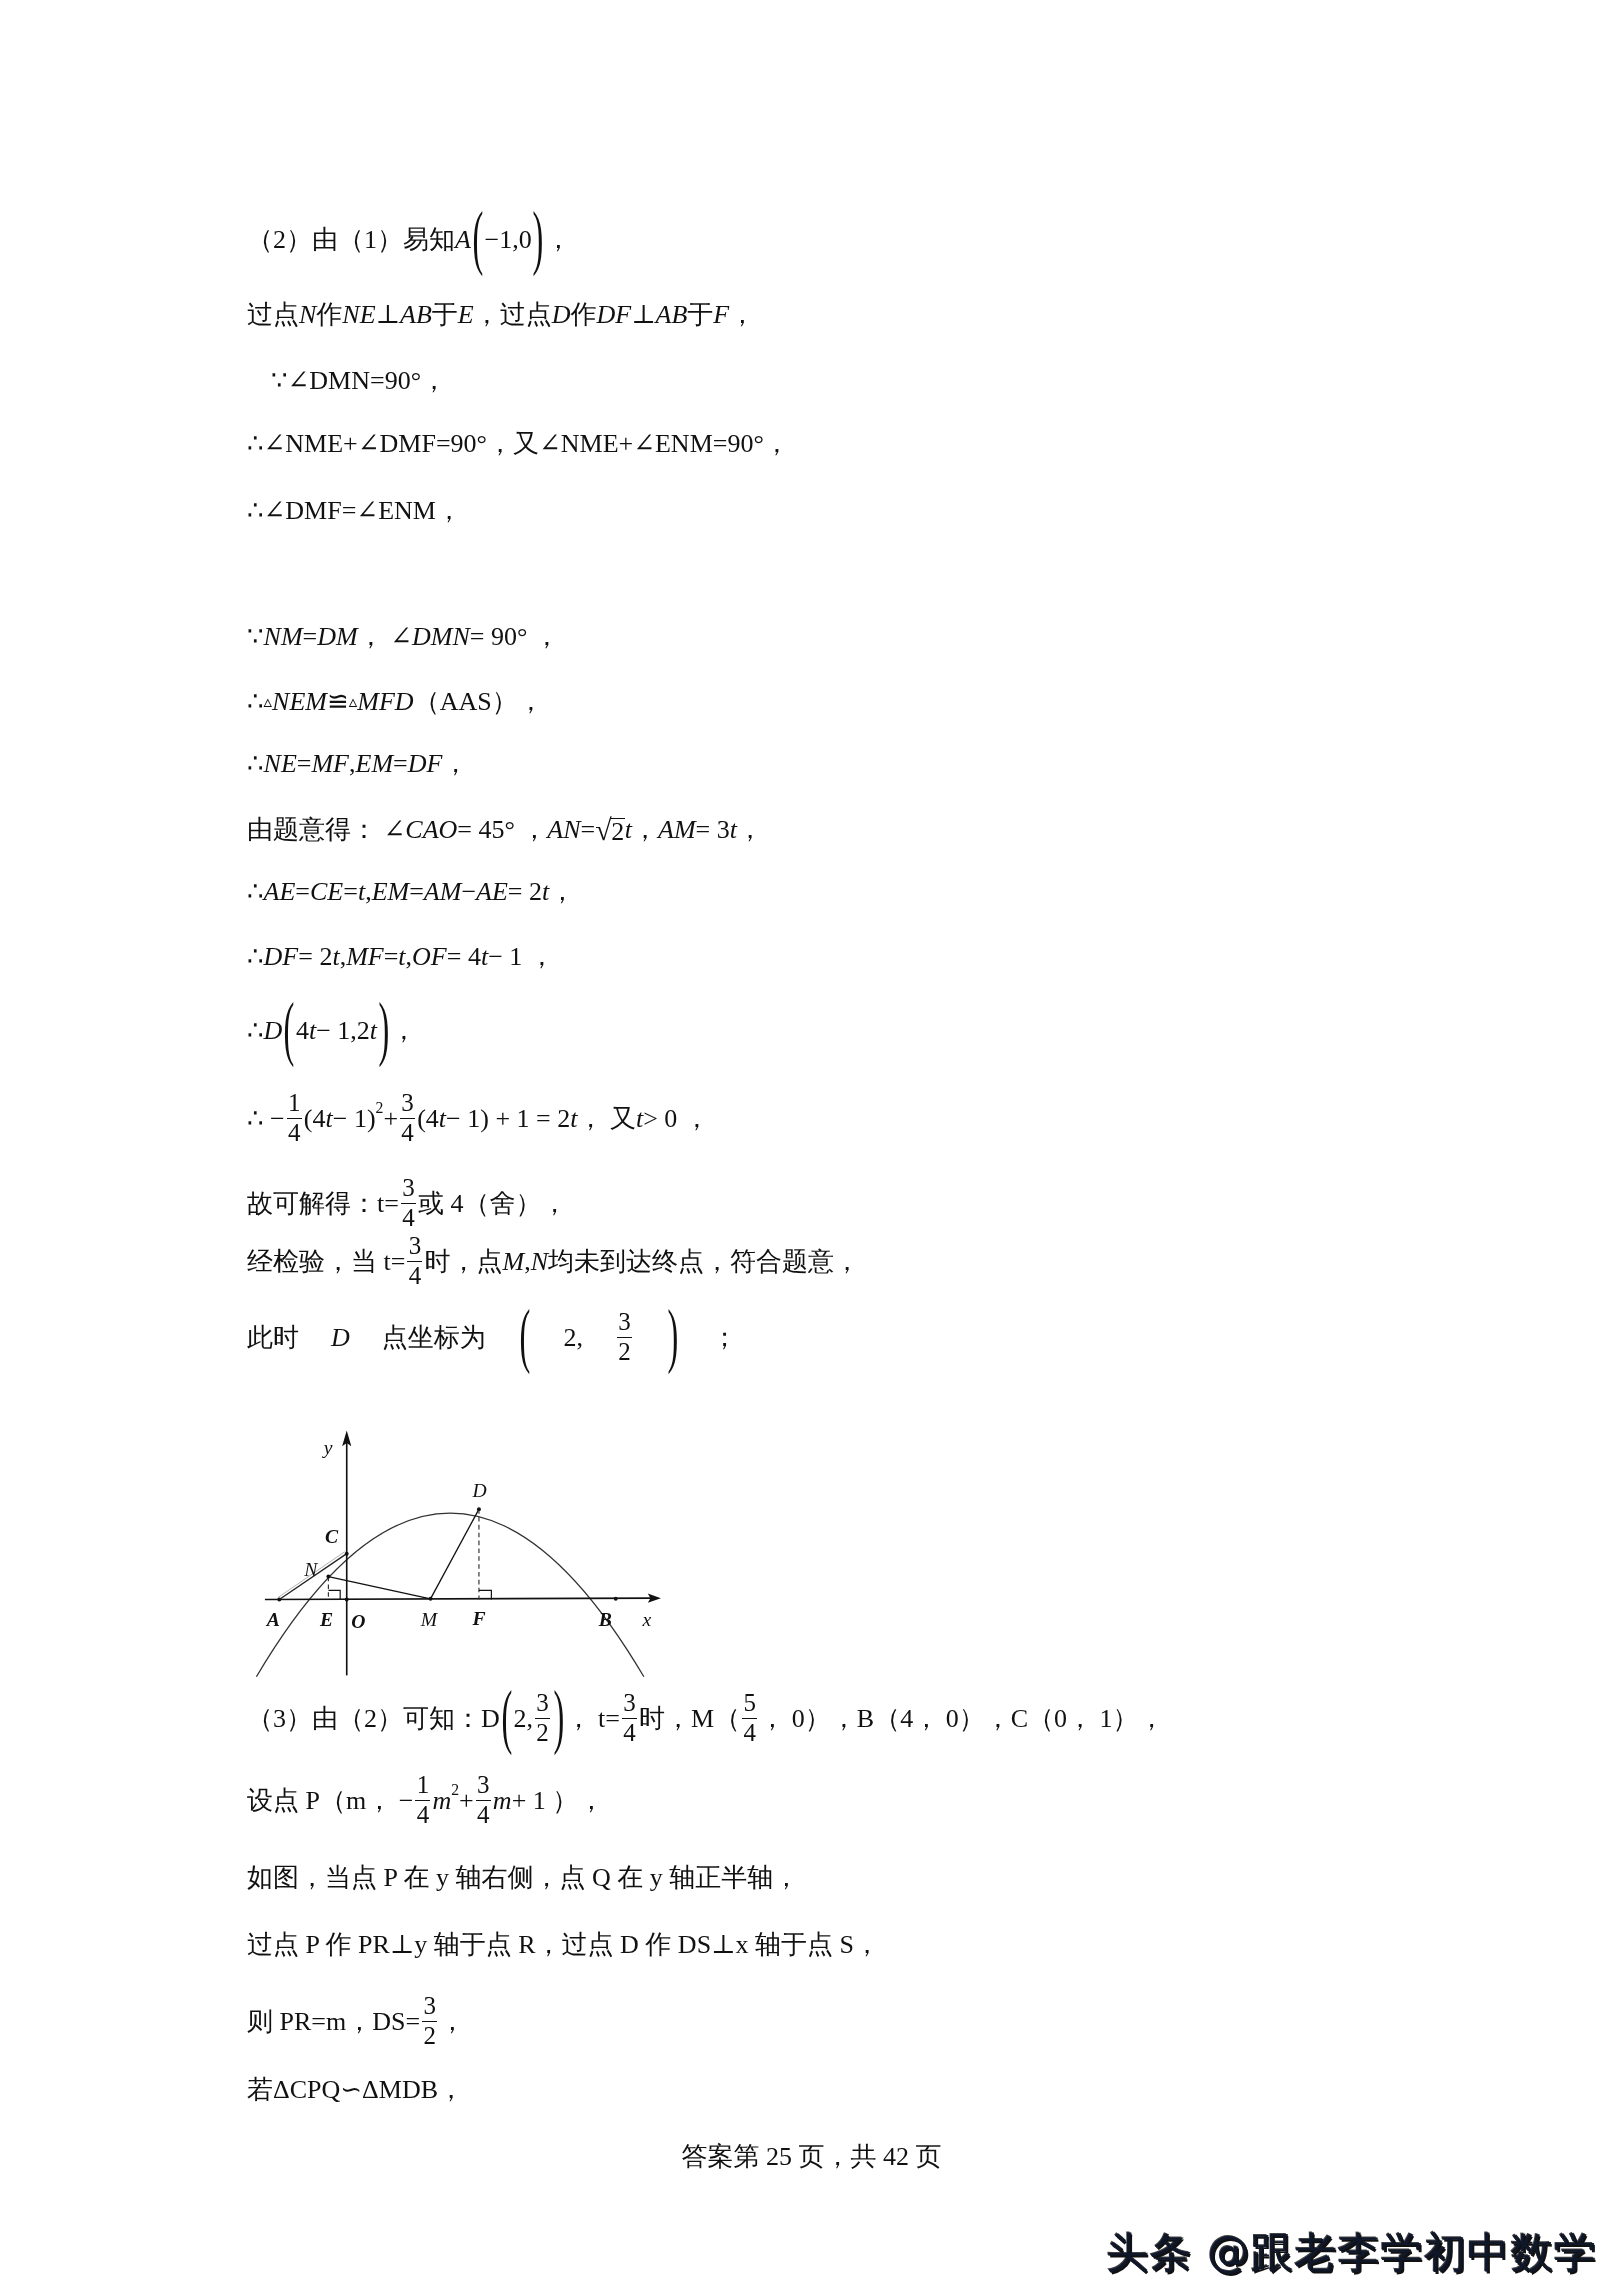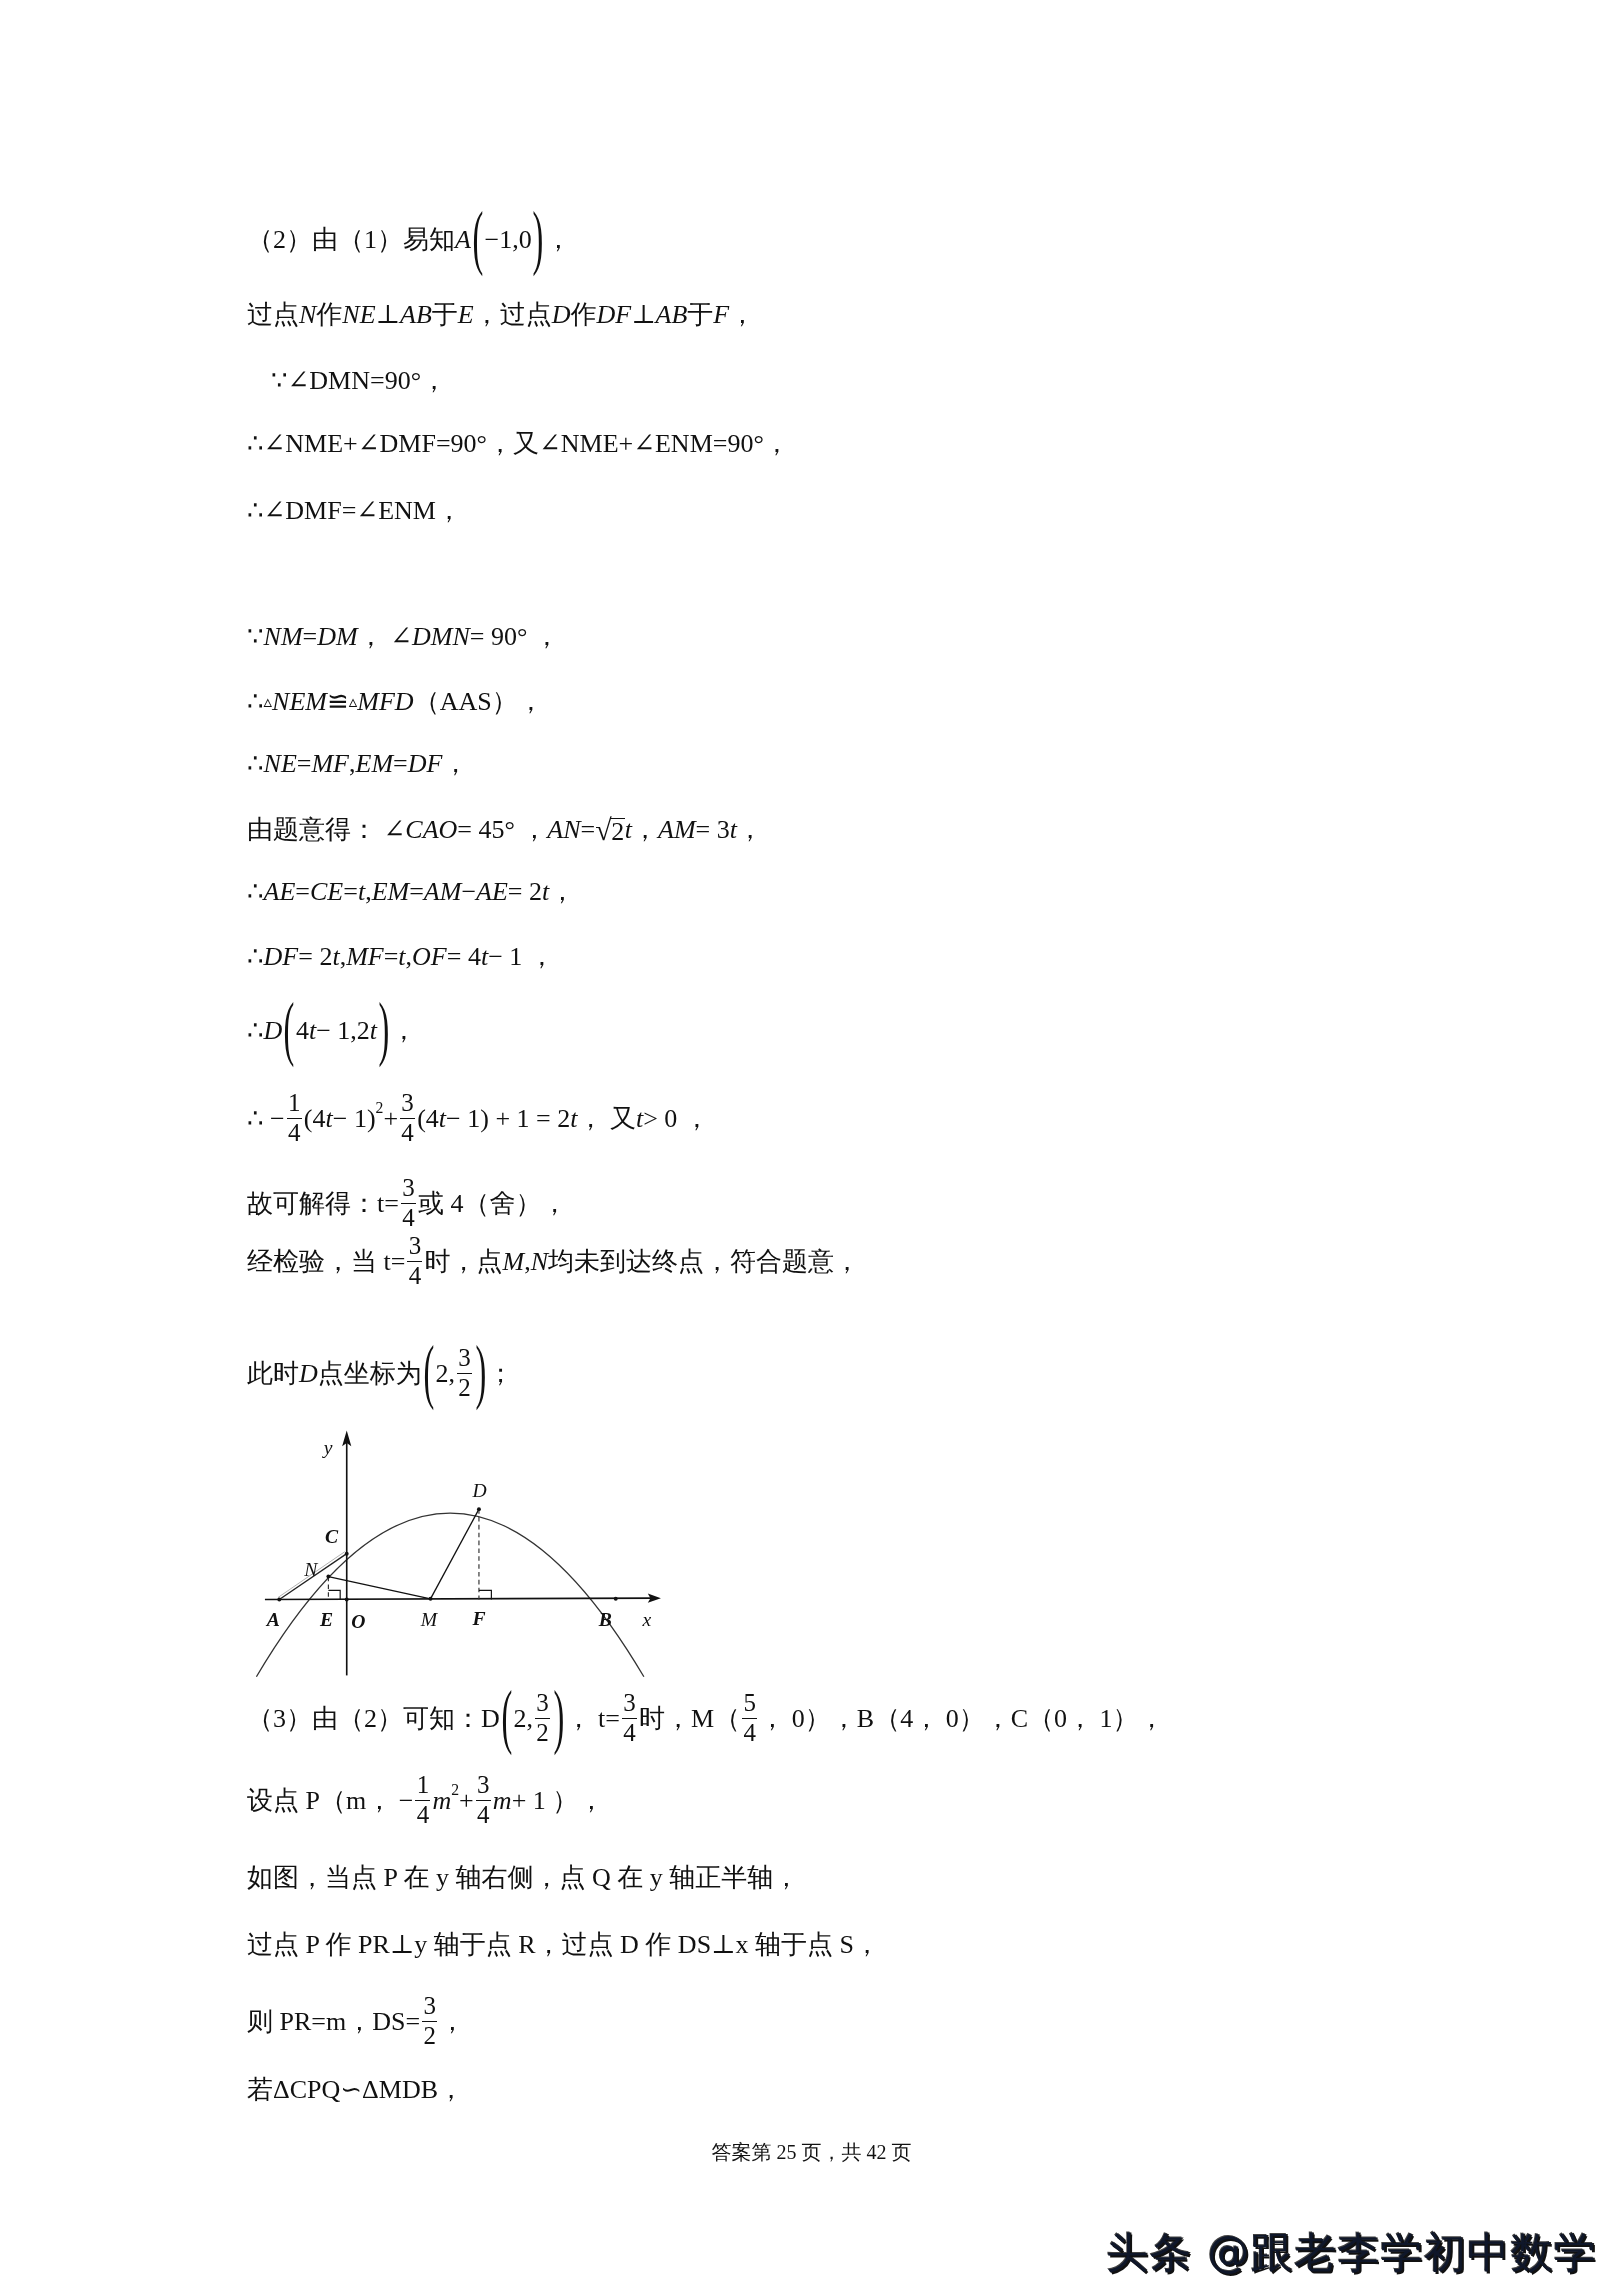--- a/index.html
+++ b/index.html
@@ -16,21 +16,21 @@
   .frac .bar { align-self: stretch; border-top: 1.3px solid #111; height: 0; margin: 1.3px 0; }
   .frac .den { padding: 0 1.3px; }
   .bigparen { display: inline-block; font-size: 72px; font-weight: 100; line-height: 1;
               transform: scaleX(0.45); margin: 0 -5.2px; position: relative; top: -2.6px; }
   .sup { font-size: 15.7px; position: relative; top: -10.5px; }
   .sqrt { display: inline-flex; align-items: flex-end; }
   .sqrt .rad { font-size: 30px; margin-right: -1.3px; }
   .sqrt .under { border-top: 1.3px solid #111; padding: 0 0.7px; margin-top: 1.3px; }
   #figure { position: absolute; left: 242px; top: 1407px; width: 432px; height: 275px; }
   #footer { position: absolute; left: 0; width: 1623px; top: 2139px; text-align: center;
-            font-size: 20px; color: #111; }
+            font-size: 26px; color: #111; }
   #watermark { position: absolute; right: 26px; top: 2225px; font-size: 42px;
                font-family: "DejaVu Sans", "Liberation Sans", sans-serif; color: #0f172a;
                text-shadow: 2px 2px 0 #111, -0.7px -0.7px 0 #444, 1.3px 0 0 #222; letter-spacing: 1.3px; }
   .lbl { font-family: "Liberation Serif", serif; font-style: italic; font-size: 30px; fill: #111; }
   .lblb { font-family: "Liberation Serif", serif; font-style: italic; font-weight: bold; font-size: 30px; fill: #111; }
 </style>
 </head>
 <body>
 
 <div id="content">
@@ -199,21 +199,21 @@
         <span class="num">3</span>
         <span class="bar"></span>
         <span class="den">4</span>
       </span>
       <span class="seg">时，点 </span>
       <span class="seg it">M</span>
       <span class="seg">,</span>
       <span class="seg it">N</span>
       <span class="seg"> 均未到达终点，符合题意，</span>
     </div>
-    <div class="line" style="top: 1373px;">
+    <div class="line" style="top: 1337px; gap: 32px;">
       <span class="seg">此时 </span>
       <span class="seg it">D</span>
       <span class="seg"> 点坐标为</span>
       <span class="bigparen">(</span>
       <span class="seg">2,</span>
       <span class="frac">
         <span class="num">3</span>
         <span class="bar"></span>
         <span class="den">2</span>
       </span>

